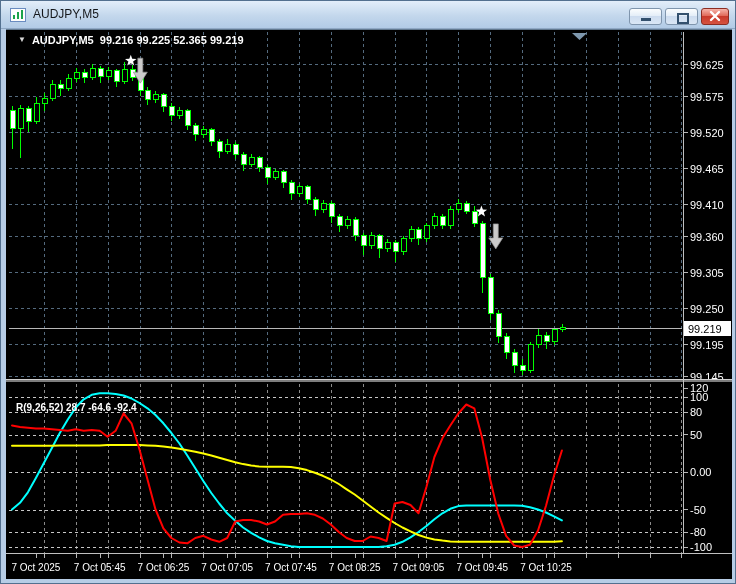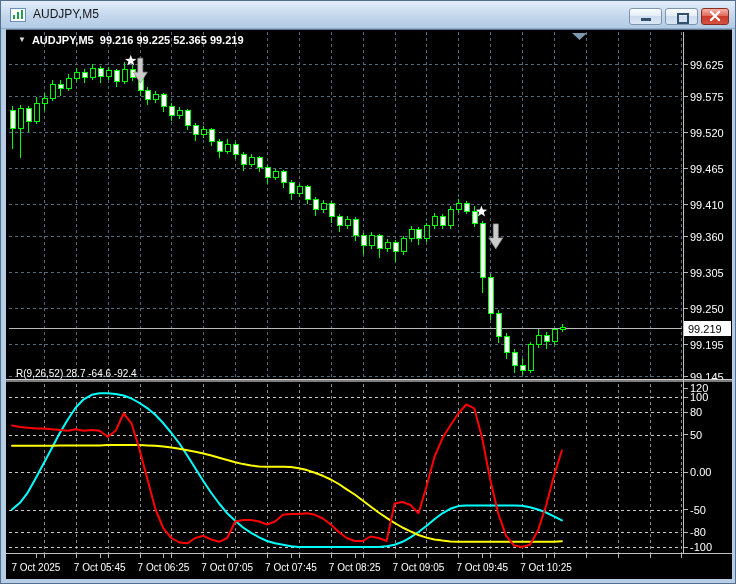--- a/index.html
+++ b/index.html
@@ -15,21 +15,21 @@
   .winbtn.close{width:28px;border-color:#8c2d23;
        background:linear-gradient(#f6b4aa,#e06a5a 45%,#c93a2b 50%,#d55240);}
   .glyph-min{position:absolute;left:11px;top:9px;width:10px;height:3px;background:#33506d;}
   .glyph-res{position:absolute;left:11px;top:4px;width:8px;height:7px;border:2px solid #33506d;}
   #client{position:absolute;left:5px;top:28px;width:726px;height:549px;background:#000;
        border-top:1px solid #62798f;box-sizing:content-box;}
   #plot{position:absolute;left:0;top:0;}
   #ohlc{position:absolute;left:12px;top:4px;color:#fff;font-size:11px;font-weight:700;
        display:flex;align-items:center;gap:6px;white-space:pre;}
   #ohlc .tri{font-size:8px;color:#d8d8d8;line-height:1;}
-  #indlabel{position:absolute;left:10px;top:338px;color:#fff;font-size:10px;}
+  #indlabel{position:absolute;left:10px;top:372px;color:#fff;font-size:10px;font-weight:bold;}
   text{font-family:"Liberation Sans","DejaVu Sans",sans-serif;}
 </style>
 </head>
 <body>
 
 <div id="win">
   <div id="titlebar">
     <svg id="appicon" viewBox="0 0 16 16">
       <rect x="0.5" y="1.5" width="15" height="13" fill="#fdfdfd" stroke="#6a8cc0"></rect>
       <rect x="3" y="8" width="2" height="4" fill="#1aa34a"></rect>

